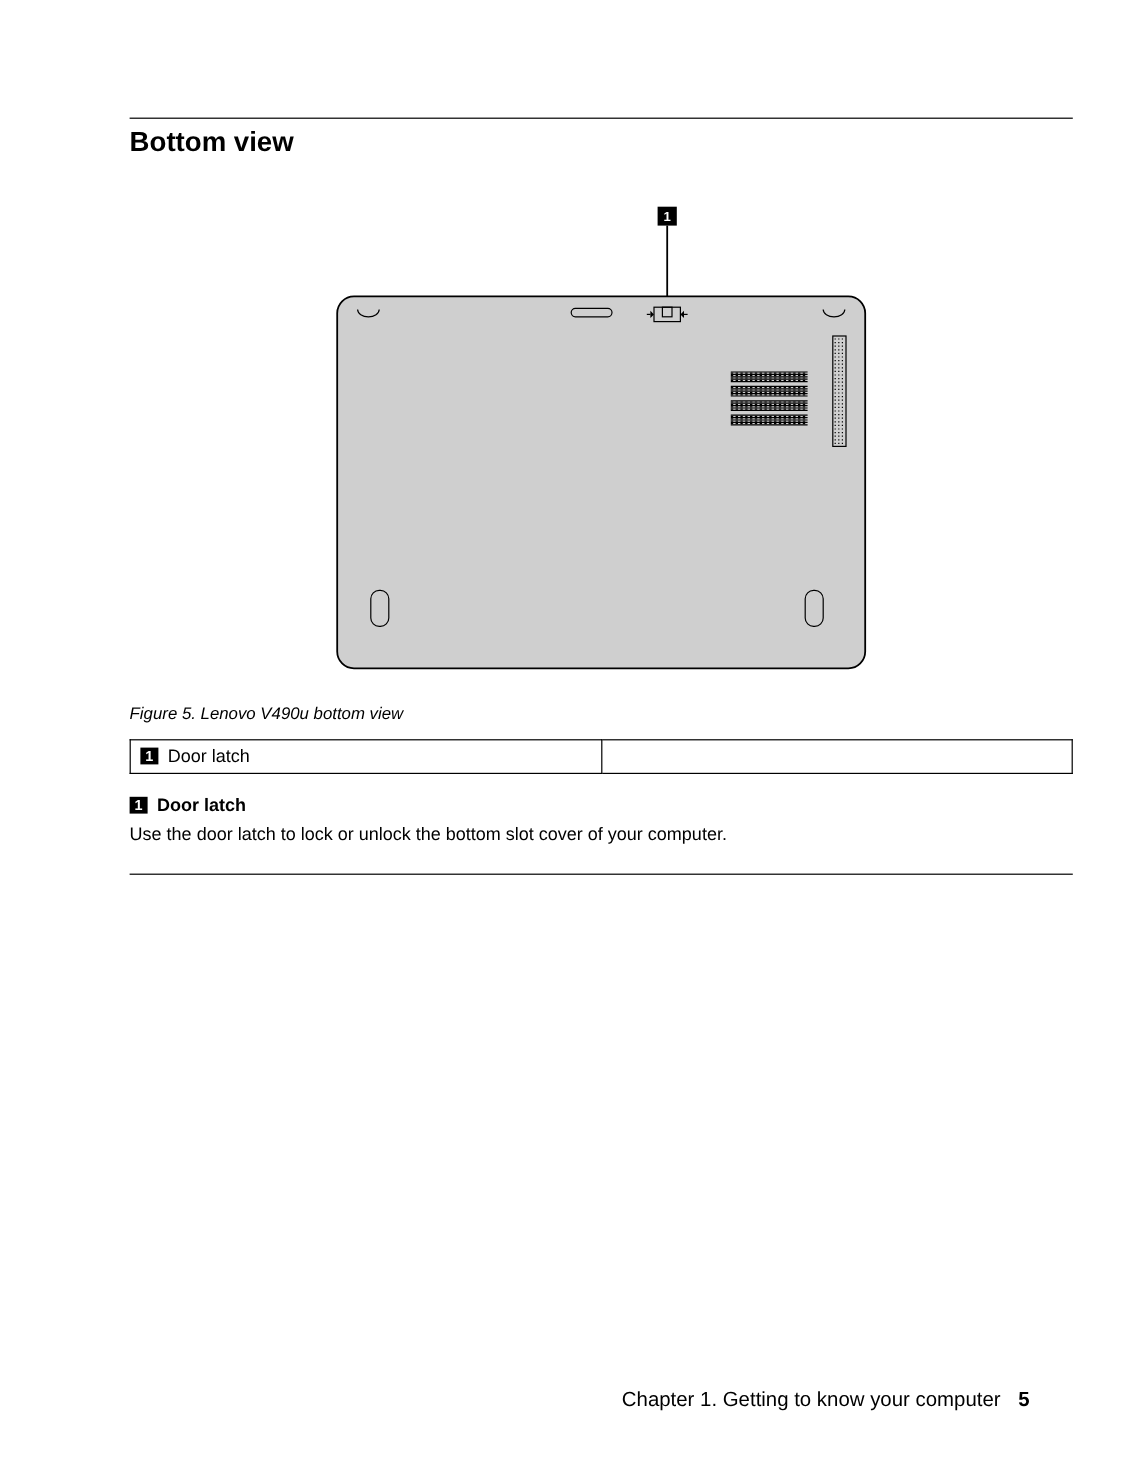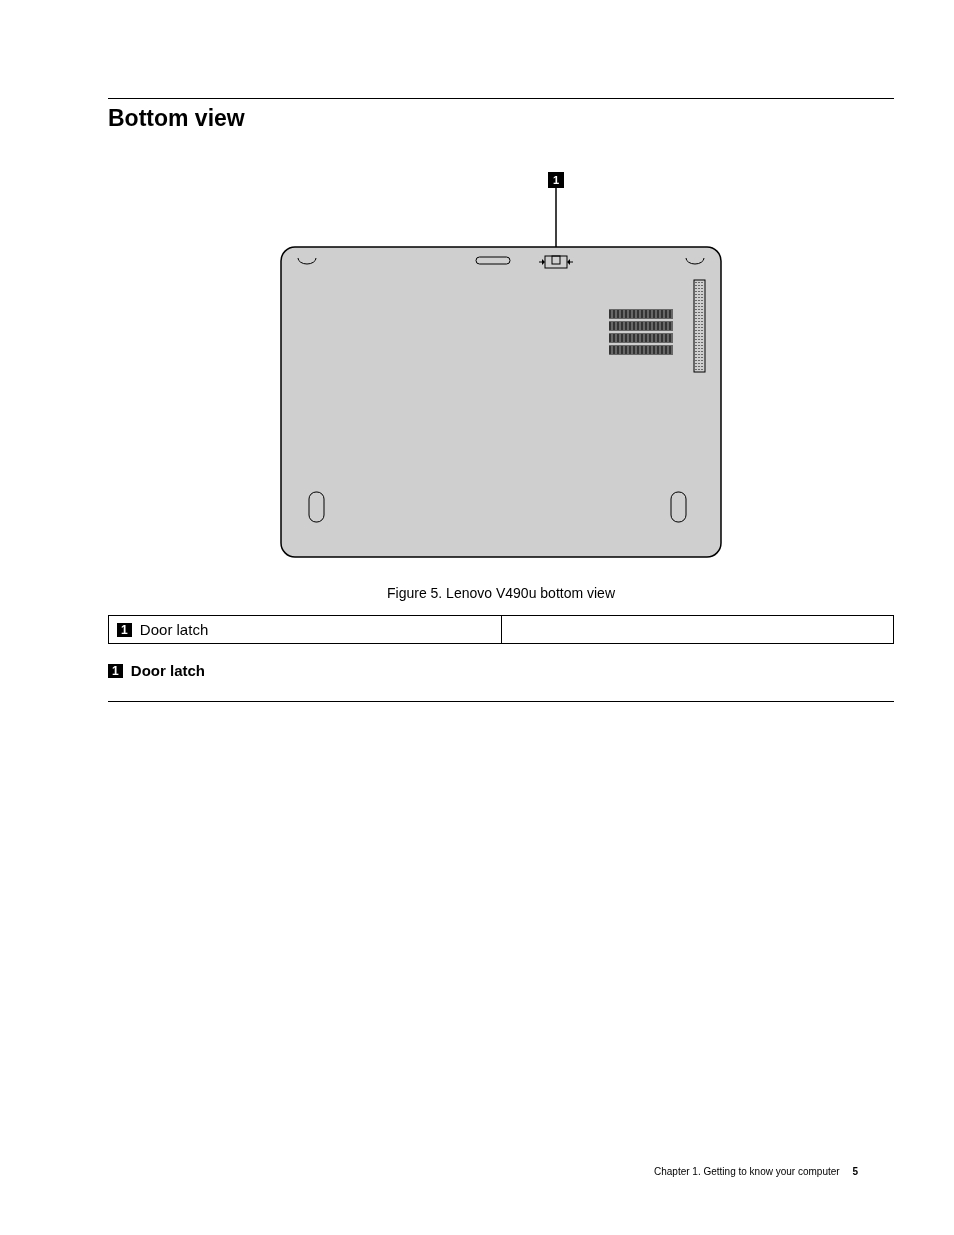--- a/index.html
+++ b/index.html
@@ -25,22 +25,23 @@
     font-size: 23px;
     font-weight: bold;
     margin: 0 0 20px 0;
   }
   .figure-wrap {
     width: 100%;
     text-align: center;
     margin-top: 40px;
   }
   .figure-caption {
+    font-style: italic;
     font-size: 14px;
-    text-align: center;
+    text-align: left;
     margin: 14px 0 14px 0;
   }
   .legend-table {
     width: 100%;
     border-collapse: collapse;
     margin-bottom: 18px;
   }
   .legend-table td {
     border: 1px solid #000;
     padding: 5px 8px;
@@ -68,21 +69,21 @@
     margin: 0 0 18px 0;
     line-height: 1.35;
   }
   .second-section {
     margin-top: 22px;
   }
   .footer {
     position: absolute;
     bottom: 58px;
     right: 96px;
-    font-size: 10px;
+    font-size: 17px;
   }
   .footer .pagenum {
     font-weight: bold;
     margin-left: 10px;
   }
 
   
   .diagram-svg {
     width: 450px;
     height: 395px;
@@ -200,20 +201,21 @@
       </td>
       <td style="width:50%;"></td>
     </tr>
   </tbody>
     </table>
 
   <div class="item-heading">
     <span class="callout-num">1</span>
     <span>Door latch</span>
   </div>
+  <p class="body-text">Use the door latch to lock or unlock the bottom slot cover of your computer.</p>
 
   <div class="second-section">
     <hr class="section-rule">
   </div>
 
   <div class="footer">
     <span>Chapter 1.  Getting to know your computer</span>
     <span class="pagenum">5</span>
   </div>
 

